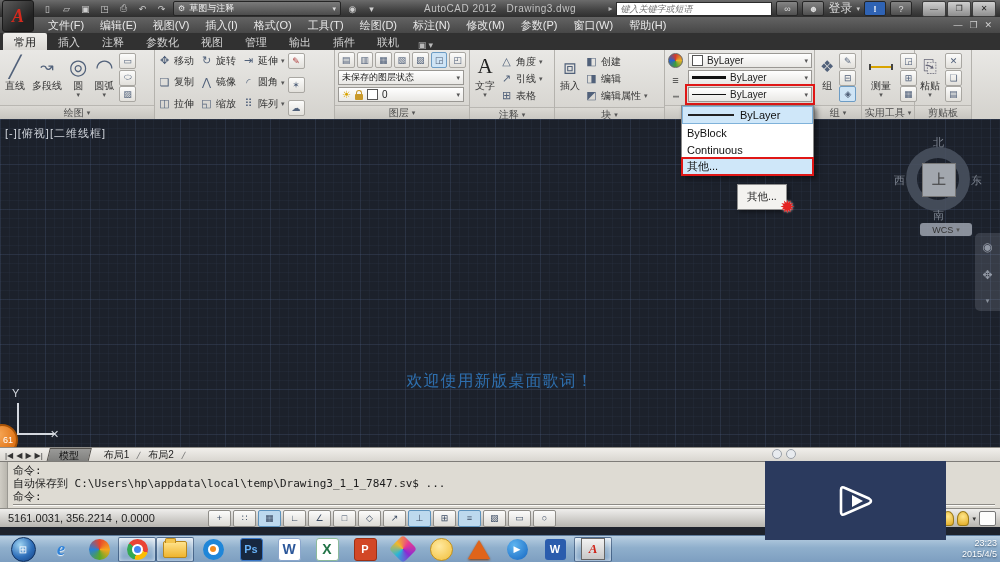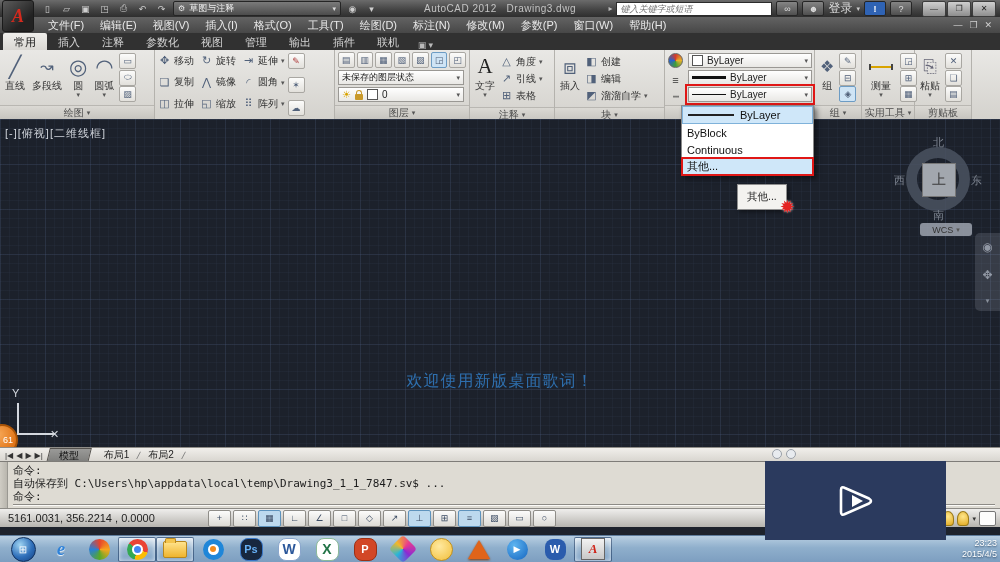--- a/index.html
+++ b/index.html
@@ -169,21 +169,21 @@
   .p360{width:21px;height:21px;border-radius:50%;background:conic-gradient(#e6442e,#f6a51e,#57a829,#2a7fd4,#e6442e)}
   .chrome{width:21px;height:21px;border-radius:50%;background:conic-gradient(#ea4335 0 30%,#fbbc05 30% 55%,#34a853 55% 85%,#ea4335 85%);
     display:flex;align-items:center;justify-content:center}
   .chrome i{width:11px;height:11px;border-radius:50%;background:#fff;display:flex;align-items:center;justify-content:center}
   .chrome i i{width:7px;height:7px;background:#4285f4}
   .folder{position:relative;width:22px;height:15px;background:linear-gradient(#ffe38d,#efb42e);border:1px solid #b8871d;border-radius:2px}
   .folder:before{content:"";position:absolute;top:-4px;left:1px;width:9px;height:4px;background:#f4c54e;border:1px solid #b8871d;border-bottom:none;border-radius:2px 2px 0 0}
   .qqish{width:21px;height:21px;border-radius:50%;background:#1f86d8;display:flex;align-items:center;justify-content:center}
   .qqish i{width:11px;height:11px;border-radius:50%;background:#fff;display:flex;align-items:center;justify-content:center}
   .qqish i i{width:6px;height:6px;border-radius:50%;background:#f28b1e}
-  .sq{width:21px;height:21px;border-radius:8px;display:flex;align-items:center;justify-content:center;font-size:11px;font-weight:bold}
+  .sq{width:21px;height:21px;border-radius:3px;display:flex;align-items:center;justify-content:center;font-size:11px;font-weight:bold}
   .ps{background:#17273f;border:1px solid #3a78c8;color:#67b0f5}
   .wrd{background:#fff;border:1px solid #8aa6cc;color:#2b579a;font-size:14px}
   .xls{background:#fff;border:1px solid #8cba9a;color:#217346;font-size:14px}
   .ppt{background:#d24726;border:1px solid #9c2f14;color:#fff}
   .game{width:20px;height:20px;border-radius:4px;transform:rotate(45deg);background:conic-gradient(#e93a8e,#8a2ad4,#29b6d8,#f2b829,#e93a8e)}
   .palette{width:21px;height:21px;border-radius:50%;background:radial-gradient(circle at 40% 35%,#ffe9a0,#f2bf3a);border:1px solid #c08f1c}
   .matlab{width:0;height:0;border-left:11px solid transparent;border-right:11px solid transparent;border-bottom:19px solid #e0641a;filter:drop-shadow(0 1px 1px #843a08)}
   .player{width:21px;height:21px;border-radius:50%;background:radial-gradient(circle at 35% 30%,#5db4f0,#1565c0);display:flex;align-items:center;justify-content:center;color:#fff;font-size:9px}
   .wps{background:#2a5cad;color:#fff}
   .acadsq{width:22px;height:20px;background:linear-gradient(#f2f2f2,#c8c8c8);border:1px solid #666;
@@ -427,21 +427,21 @@
           <span class="srow">
               <b class="sic">◧</b>
               <span>创建</span>
             </span>
           <span class="srow">
               <b class="sic">◨</b>
               <span>编辑</span>
             </span>
           <span class="srow">
               <b class="sic">◩</b>
-              <span>溜溜自学</span>
+              <span>编辑属性</span>
               <b class="cv">▾</b>
             </span>
         </div>
       </div>
       <div class="plabel">
         <span>块</span>
           <b class="cv">▾</b>
       </div>
     </div>
 

